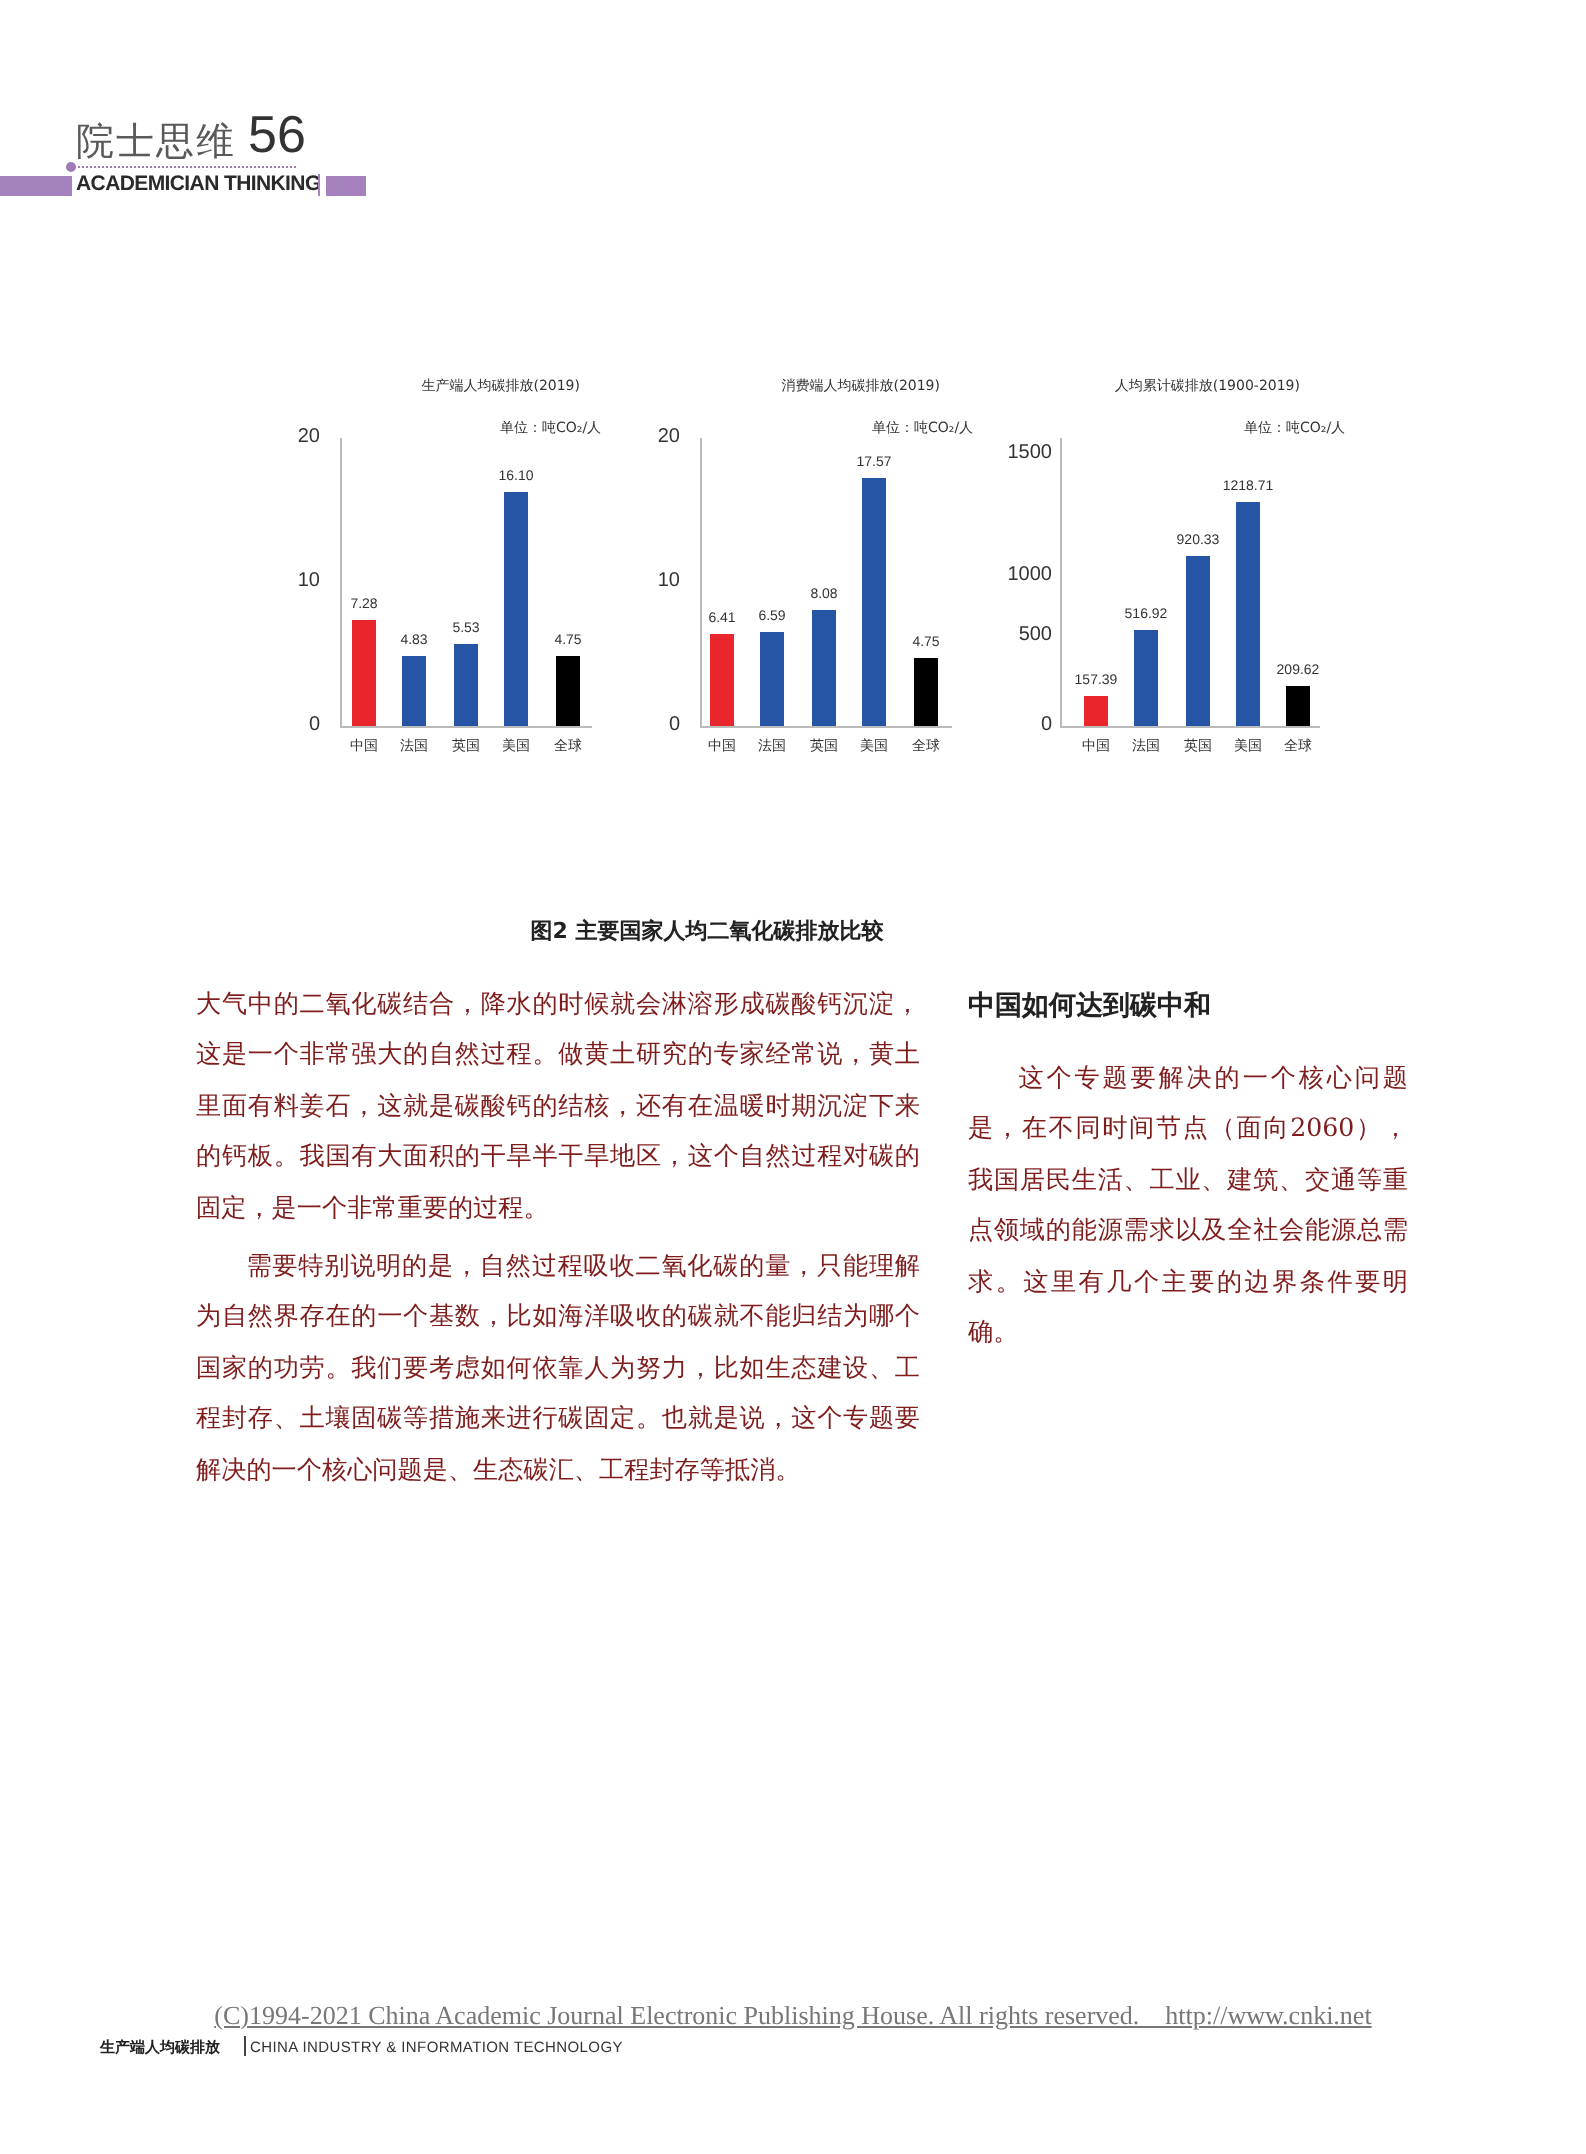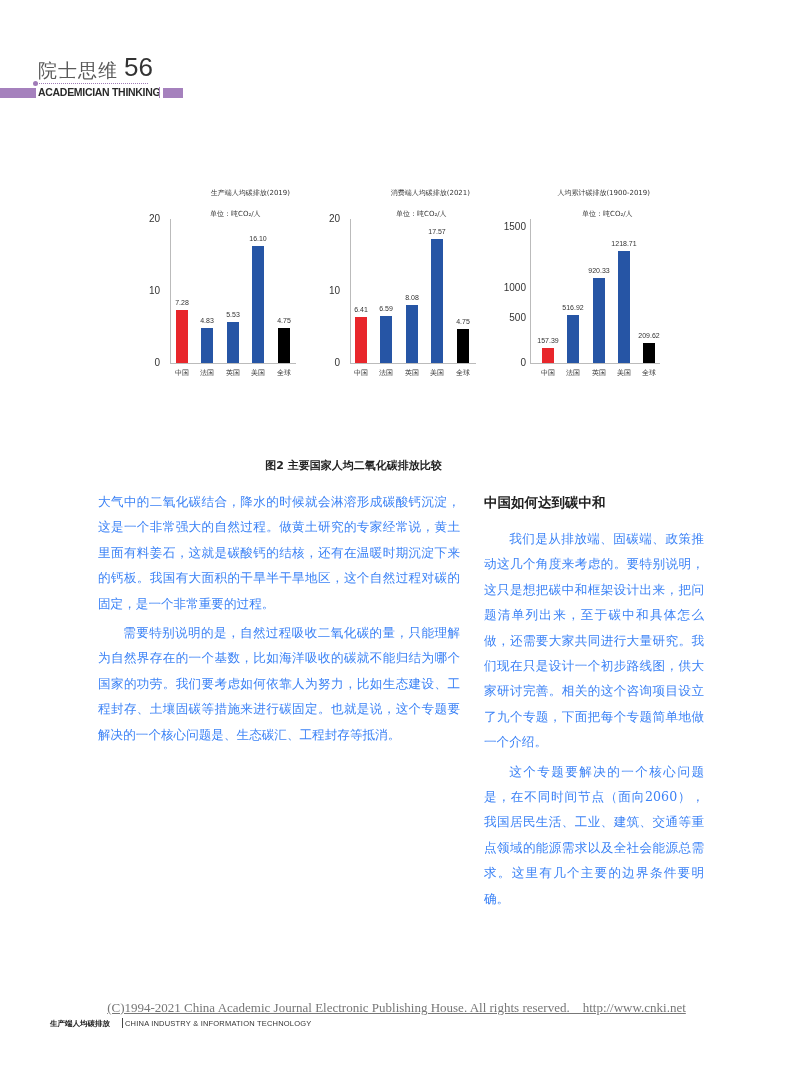--- a/index.html
+++ b/index.html
@@ -12,33 +12,33 @@
     .hdr-num { left: 124px; top: 52px; font-size: 26px; color: #333; font-family: "Liberation Sans", sans-serif; }
     .hdr-dots { left: 36px; top: 83px; width: 112px; border-top: 1px dotted #a07bb8; }
     .hdr-dot { left: 33px; top: 81px; width: 5px; height: 5px; border-radius: 50%; background: #a07bb8; }
     .hdr-bar-left { left: 0; top: 88px; width: 36px; height: 10px; background: #a581bd; }
     .hdr-sub { left: 38px; top: 86px; font-size: 10.5px; color: #2a2a2a; font-family: "Liberation Sans", sans-serif; letter-spacing: -0.3px; font-weight: bold; }
     .hdr-pipe { left: 159px; top: 87px; width: 1px; height: 11px; background: #a581bd; }
     .hdr-bar-right { left: 163px; top: 88px; width: 20px; height: 10px; background: #a581bd; }
 
     
     .chart-title { font-size: 7px; color: #333; text-align: right; white-space: nowrap; }
-    .chart-unit { font-size: 7px; color: #333; white-space: nowrap; }
+    .chart-unit { font-size: 7px; color: #333; white-space: nowrap; margin-left: 40px; }
     .axis-line { background: #bbbbbb; }
     .tick-label { font-size: 10px; color: #333; text-align: right; width: 30px; font-family: "Liberation Sans", sans-serif; }
     .bar { width: 12px; }
     .bar-val { font-size: 7px; color: #333; text-align: center; width: 40px; font-family: "Liberation Sans", sans-serif; }
     .cat-label { font-size: 7px; color: #333; text-align: center; width: 30px; }
 
     .fig-caption { left: 0; width: 707px; top: 458px; text-align: center; font-size: 11px; font-weight: bold; color: #222; }
 
     
     .col-left { left: 98px; top: 489px; width: 362px; }
     .col-right { left: 484px; top: 489px; width: 220px; }
-    .para { font-family: "DejaVu Serif", "Liberation Serif", serif; font-size: 12.6px; line-height: 25.4px; color: #3b82f6; margin: 0; text-align: justify; }
+    .para { font-family: "DejaVu Serif", "Liberation Serif", serif; font-size: 12.6px; line-height: 25.4px; color: #7f1d1d; margin: 0; text-align: justify; }
     .indent { text-indent: 2em; }
     .para + .para { margin-top: 4px; }
     .section-h { font-family: "DejaVu Sans", "Liberation Sans", sans-serif; font-weight: bold; font-size: 13.5px; color: #222; margin: 0; }
     .right-h1 { margin-top: 5px; margin-bottom: 14px; }
     .right-h2 { margin-top: 10px; margin-bottom: 8px; }
 
     
     .copyright { left: 0; width: 793px; top: 1000px; text-align: center; font-family: "Liberation Serif", serif; font-size: 13px; color: #777; }
     .foot-cn { left: 50px; top: 1019px; font-size: 7.5px; font-weight: bold; color: #222; }
     .foot-pipe { left: 122px; top: 1018px; width: 1px; height: 10px; background: #444; }
@@ -77,21 +77,21 @@
   <div class="abs bar-val" style="left:264px; top:317px;">4.75</div>
 
   <div class="abs cat-label" style="left:167px; top:368px;">中国</div>
   <div class="abs cat-label" style="left:192px; top:368px;">法国</div>
   <div class="abs cat-label" style="left:218px; top:368px;">英国</div>
   <div class="abs cat-label" style="left:243px; top:368px;">美国</div>
   <div class="abs cat-label" style="left:269px; top:368px;">全球</div>
 </div>
 
 <div>
-  <div class="abs chart-title" style="left:350px; top:188px; width:120px;">消费端人均碳排放(2021)</div>
+  <div class="abs chart-title" style="left:350px; top:188px; width:120px;">消费端人均碳排放(2019)</div>
   <div class="abs chart-unit" style="left:396px; top:209px;">单位：吨CO₂/人</div>
   <div class="abs axis-line" style="left:350px; top:219px; width:1px; height:145px;"></div>
   <div class="abs axis-line" style="left:350px; top:363px; width:126px; height:1px;"></div>
   <div class="abs tick-label" style="left:310px; top:213px;">20</div>
   <div class="abs tick-label" style="left:310px; top:285px;">10</div>
   <div class="abs tick-label" style="left:310px; top:357px;">0</div>
 
   <div class="abs bar" style="left:355px; top:317px; height:46px; background:#e8262b;"></div>
   <div class="abs bar-val" style="left:341px; top:306px;">6.41</div>
   <div class="abs bar" style="left:380px; top:316px; height:47px; background:#2655a5;"></div>
@@ -140,20 +140,19 @@
 
 <div class="abs fig-caption">图2 主要国家人均二氧化碳排放比较</div>
 
 <div class="abs col-left">
   <p class="para">大气中的二氧化碳结合，降水的时候就会淋溶形成碳酸钙沉淀，这是一个非常强大的自然过程。做黄土研究的专家经常说，黄土里面有料姜石，这就是碳酸钙的结核，还有在温暖时期沉淀下来的钙板。我国有大面积的干旱半干旱地区，这个自然过程对碳的固定，是一个非常重要的过程。</p>
   <p class="para indent">需要特别说明的是，自然过程吸收二氧化碳的量，只能理解为自然界存在的一个基数，比如海洋吸收的碳就不能归结为哪个国家的功劳。我们要考虑如何依靠人为努力，比如生态建设、工程封存、土壤固碳等措施来进行碳固定。也就是说，这个专题要解决的一个核心问题是、生态碳汇、工程封存等抵消。</p>
 </div>
 
 <div class="abs col-right">
   <h3 class="section-h right-h1">中国如何达到碳中和</h3>
-  <p class="para indent">我们是从排放端、固碳端、政策推动这几个角度来考虑的。要特别说明，这只是想把碳中和框架设计出来，把问题清单列出来，至于碳中和具体怎么做，还需要大家共同进行大量研究。我们现在只是设计一个初步路线图，供大家研讨完善。相关的这个咨询项目设立了九个专题，下面把每个专题简单地做一个介绍。</p>
   <p class="para indent">这个专题要解决的一个核心问题是，在不同时间节点（面向2060），我国居民生活、工业、建筑、交通等重点领域的能源需求以及全社会能源总需求。这里有几个主要的边界条件要明确。</p>
 </div>
 
 <div class="abs copyright" style="white-space:pre;text-decoration:underline;">(C)1994-2021 China Academic Journal Electronic Publishing House. All rights reserved.    http://www.cnki.net</div>
 <div class="abs foot-cn">生产端人均碳排放</div>
 <div class="abs foot-pipe"></div>
 <div class="abs foot-en">CHINA INDUSTRY &amp; INFORMATION TECHNOLOGY</div>
 
 </body></html>

